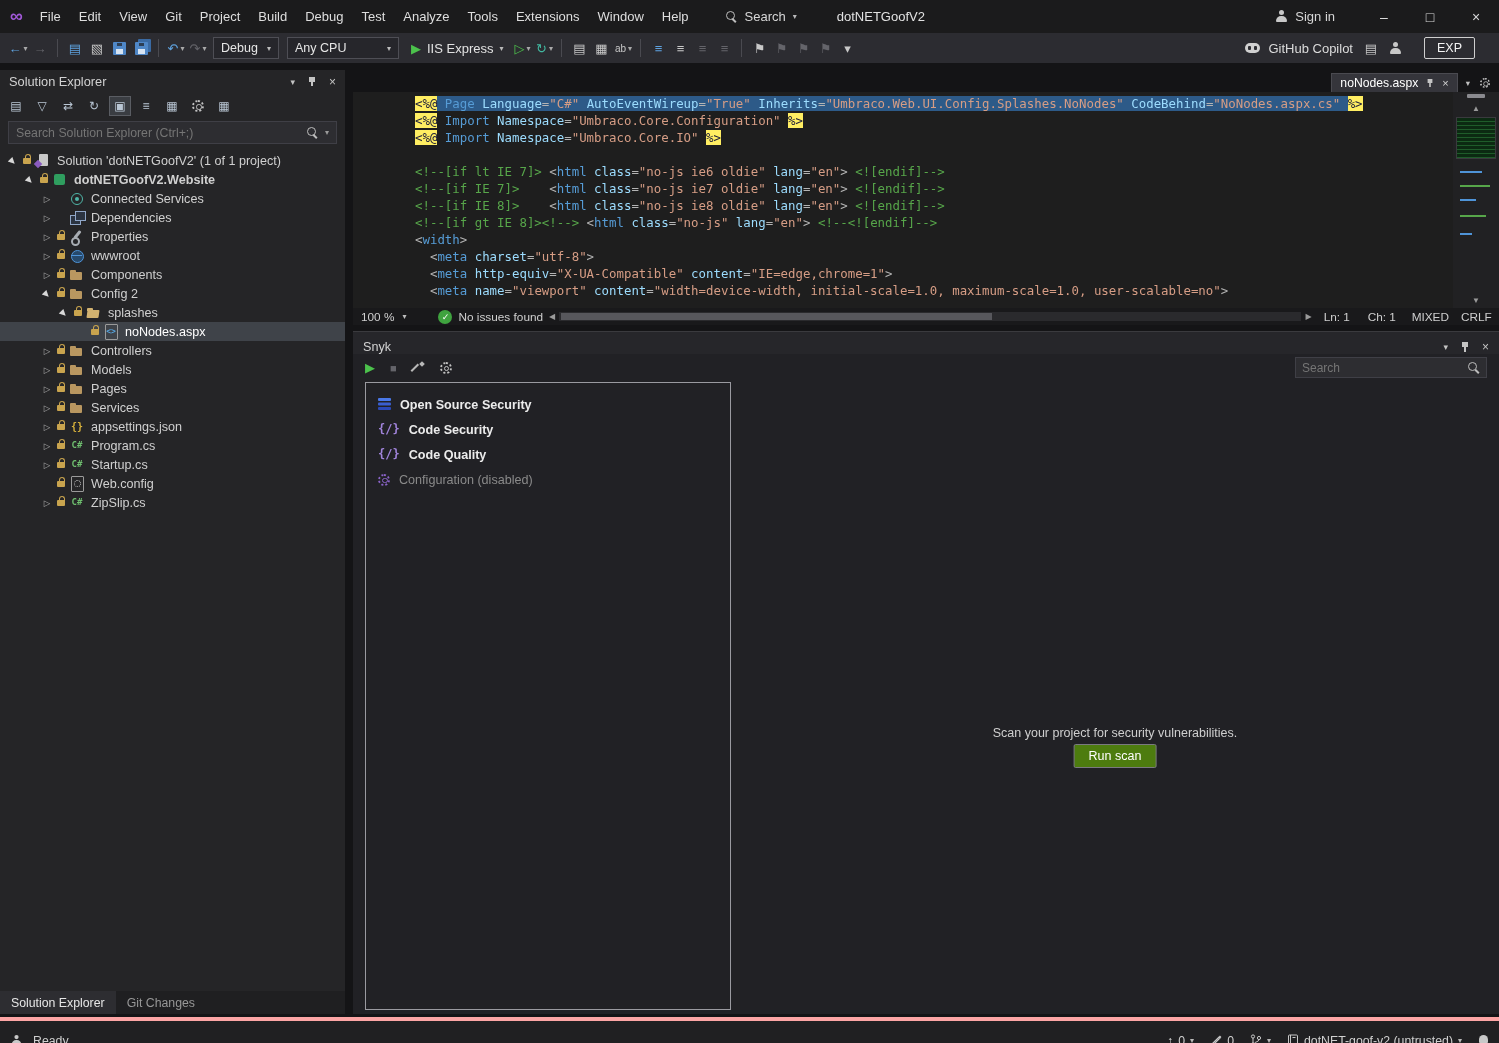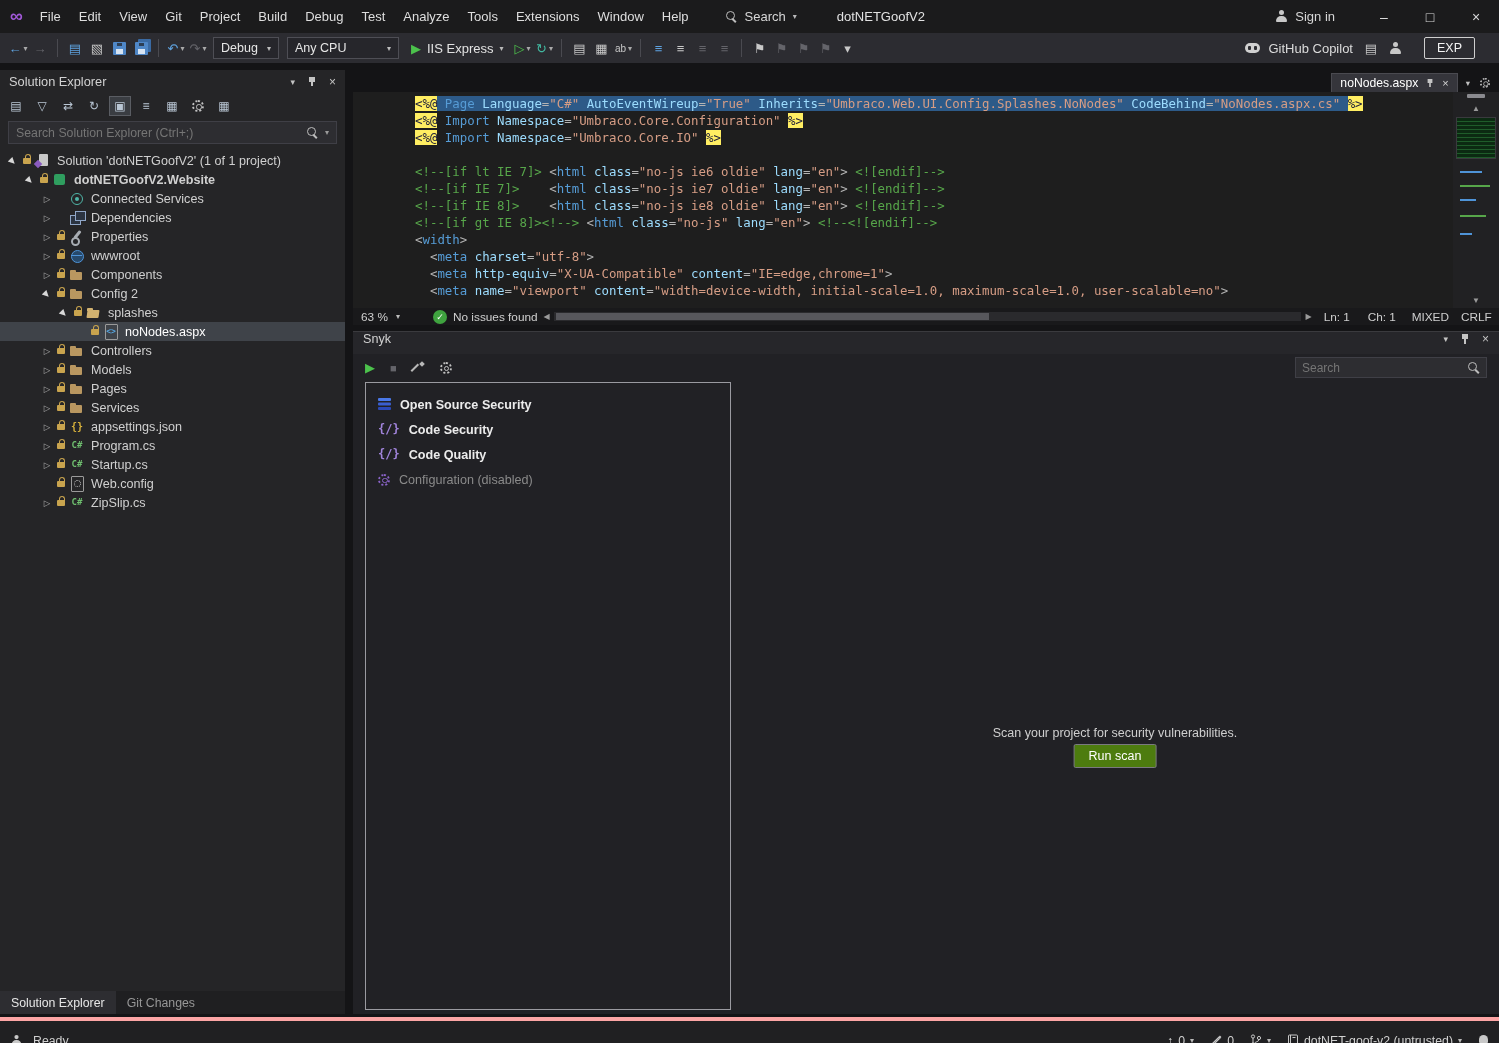--- a/index.html
+++ b/index.html
@@ -126,21 +126,21 @@
   .zoombox{display:flex;align-items:center;gap:8px;padding:0 8px;min-width:56px}
   .zoombox .c{font-size:8px;color:#bdbdbd}
   .issues{display:flex;align-items:center;gap:6px;margin-left:24px}
   .hscroll{flex:1;display:flex;align-items:center;margin:0 6px;gap:4px}
   .track{flex:1;height:9px;background:#2a2a2d;position:relative}
   .thumb{position:absolute;left:2px;top:1px;width:58%;height:7px;background:#57575c}
   .stat-cell{min-width:44px;text-align:left;padding:0 6px}
 
   
   .snyk{position:absolute;left:353px;top:331px;right:0;height:683px;background:#212125;border-top:1px solid #3a3a3e}
-  .sny-h{height:22px;display:flex;align-items:flex-start;padding:0 10px;color:#d2d2d2;font-size:12.6px;background:#26262a}
+  .sny-h{height:22px;display:flex;align-items:flex-end;padding:0 10px;color:#d2d2d2;font-size:12.6px;background:#26262a}
   .sny-tools{height:27px;display:flex;align-items:center;gap:15px;padding:0 12px}
   .sny-search{margin-left:auto;width:192px;height:21px;background:#2d2d31;border:1px solid #3f3f46;display:flex;align-items:center;padding:0 6px;gap:6px}
   .sny-search input{flex:1;background:transparent;border:none;outline:none;color:#9a9a9a;font-size:12px;font-family:"Liberation Sans",sans-serif}
   .sny-body{position:absolute;left:0;top:50px;right:0;bottom:0}
   .sny-box{position:absolute;left:12px;top:0;width:366px;bottom:4px;border:1px solid #9a9aa0;padding:9px 0 0 12px}
   .sny-row{height:25px;display:flex;align-items:center;gap:9px;font-size:12.6px;color:#ececec;font-weight:bold}
   .sny-row.disabled{color:#8a8a8a;font-weight:normal}
   .i-layers{width:13px;height:13px;position:relative;display:inline-block;flex:none}
   .i-layers::before{content:"";position:absolute;left:0;top:0;width:13px;height:3px;border-radius:1px;background:#4a78e8;box-shadow:0 4.5px 0 #3a5fd0,0 9px 0 #2b49b8}
   .sny-braces{color:#a184db;font:bold 12px/13px "DejaVu Sans Mono",monospace;flex:none}
@@ -486,21 +486,21 @@
         <i style="top:8px;width:22px"></i>
         <i class="g" style="top:22px;width:30px"></i>
         <i style="top:36px;width:16px"></i>
         <i class="g" style="top:52px;width:26px"></i>
         <i style="top:70px;width:12px"></i>
       </span>
       <span class="map-arrow" style="margin-bottom:3px">▼</span>
     </div>
     <div class="estatus">
       <span class="zoombox">
-        <span>63 %</span>
+        <span>100 %</span>
         <span class="c">▾</span>
       </span>
       <span class="issues">
         <span class="i-check">✓</span>
         <span>No issues found</span>
       </span>
       <span class="hscroll">
         <span class="map-arrow">◀</span>
         <span class="track">
             <span class="thumb"></span>

